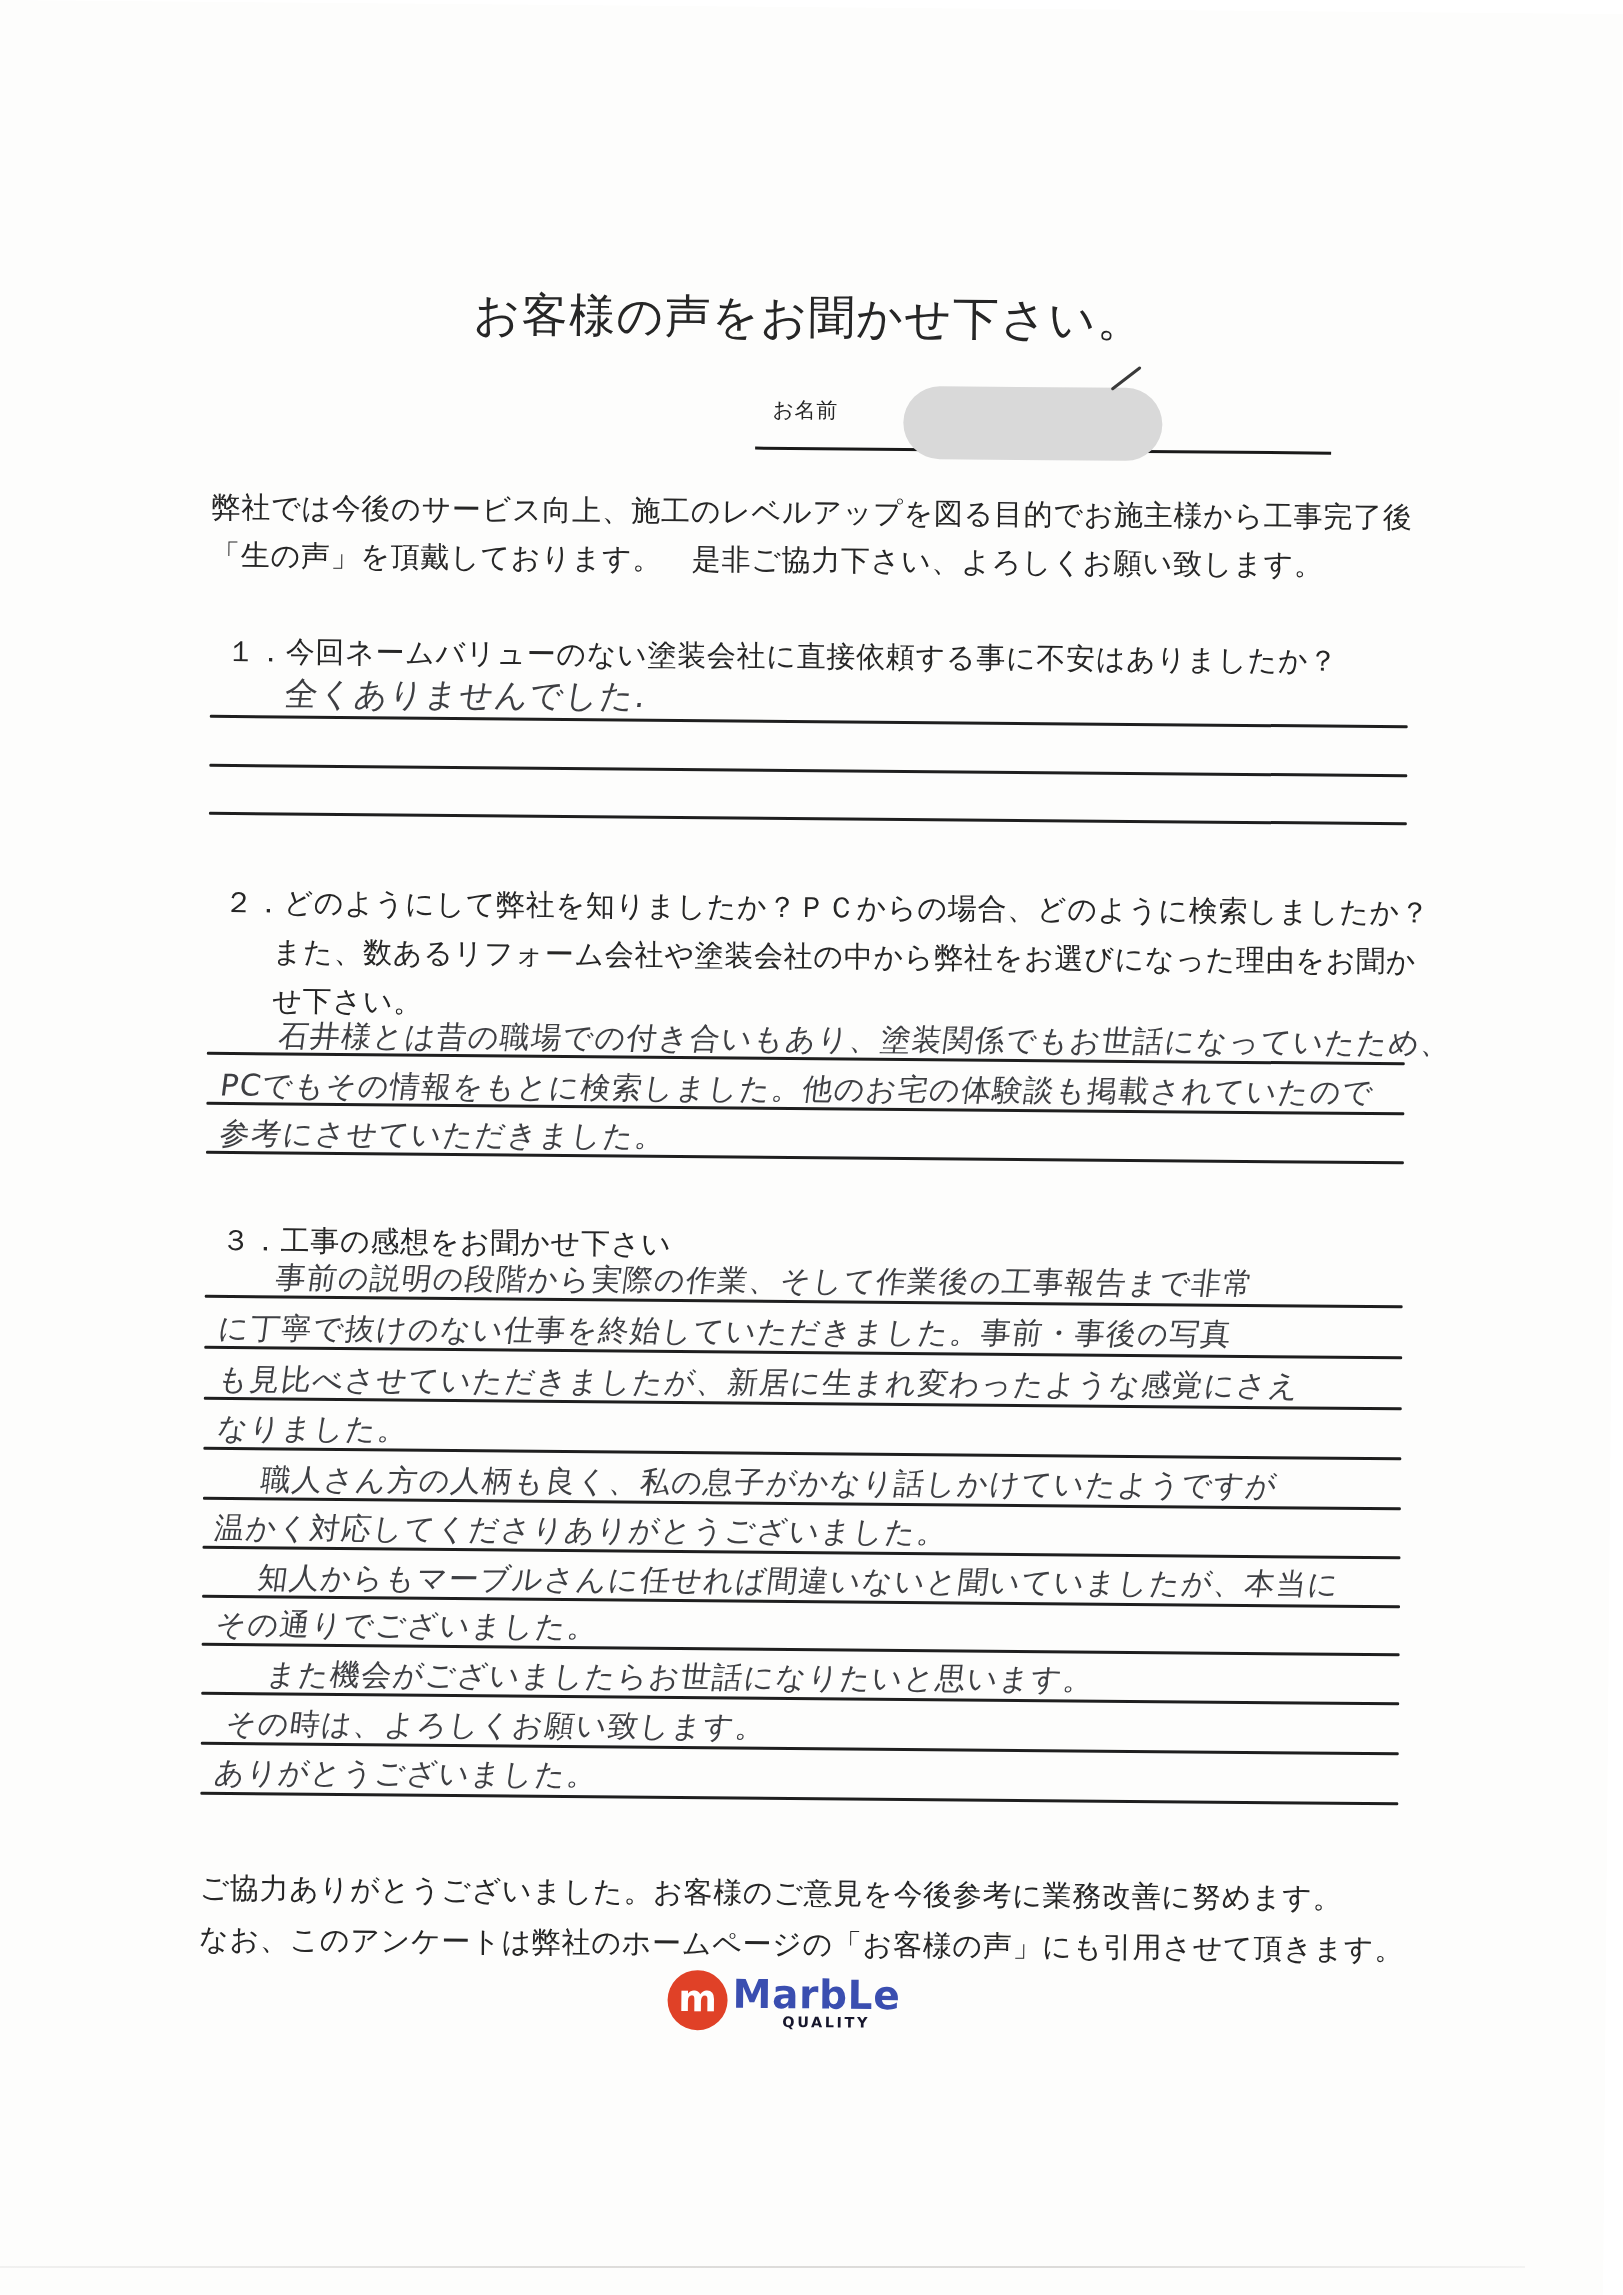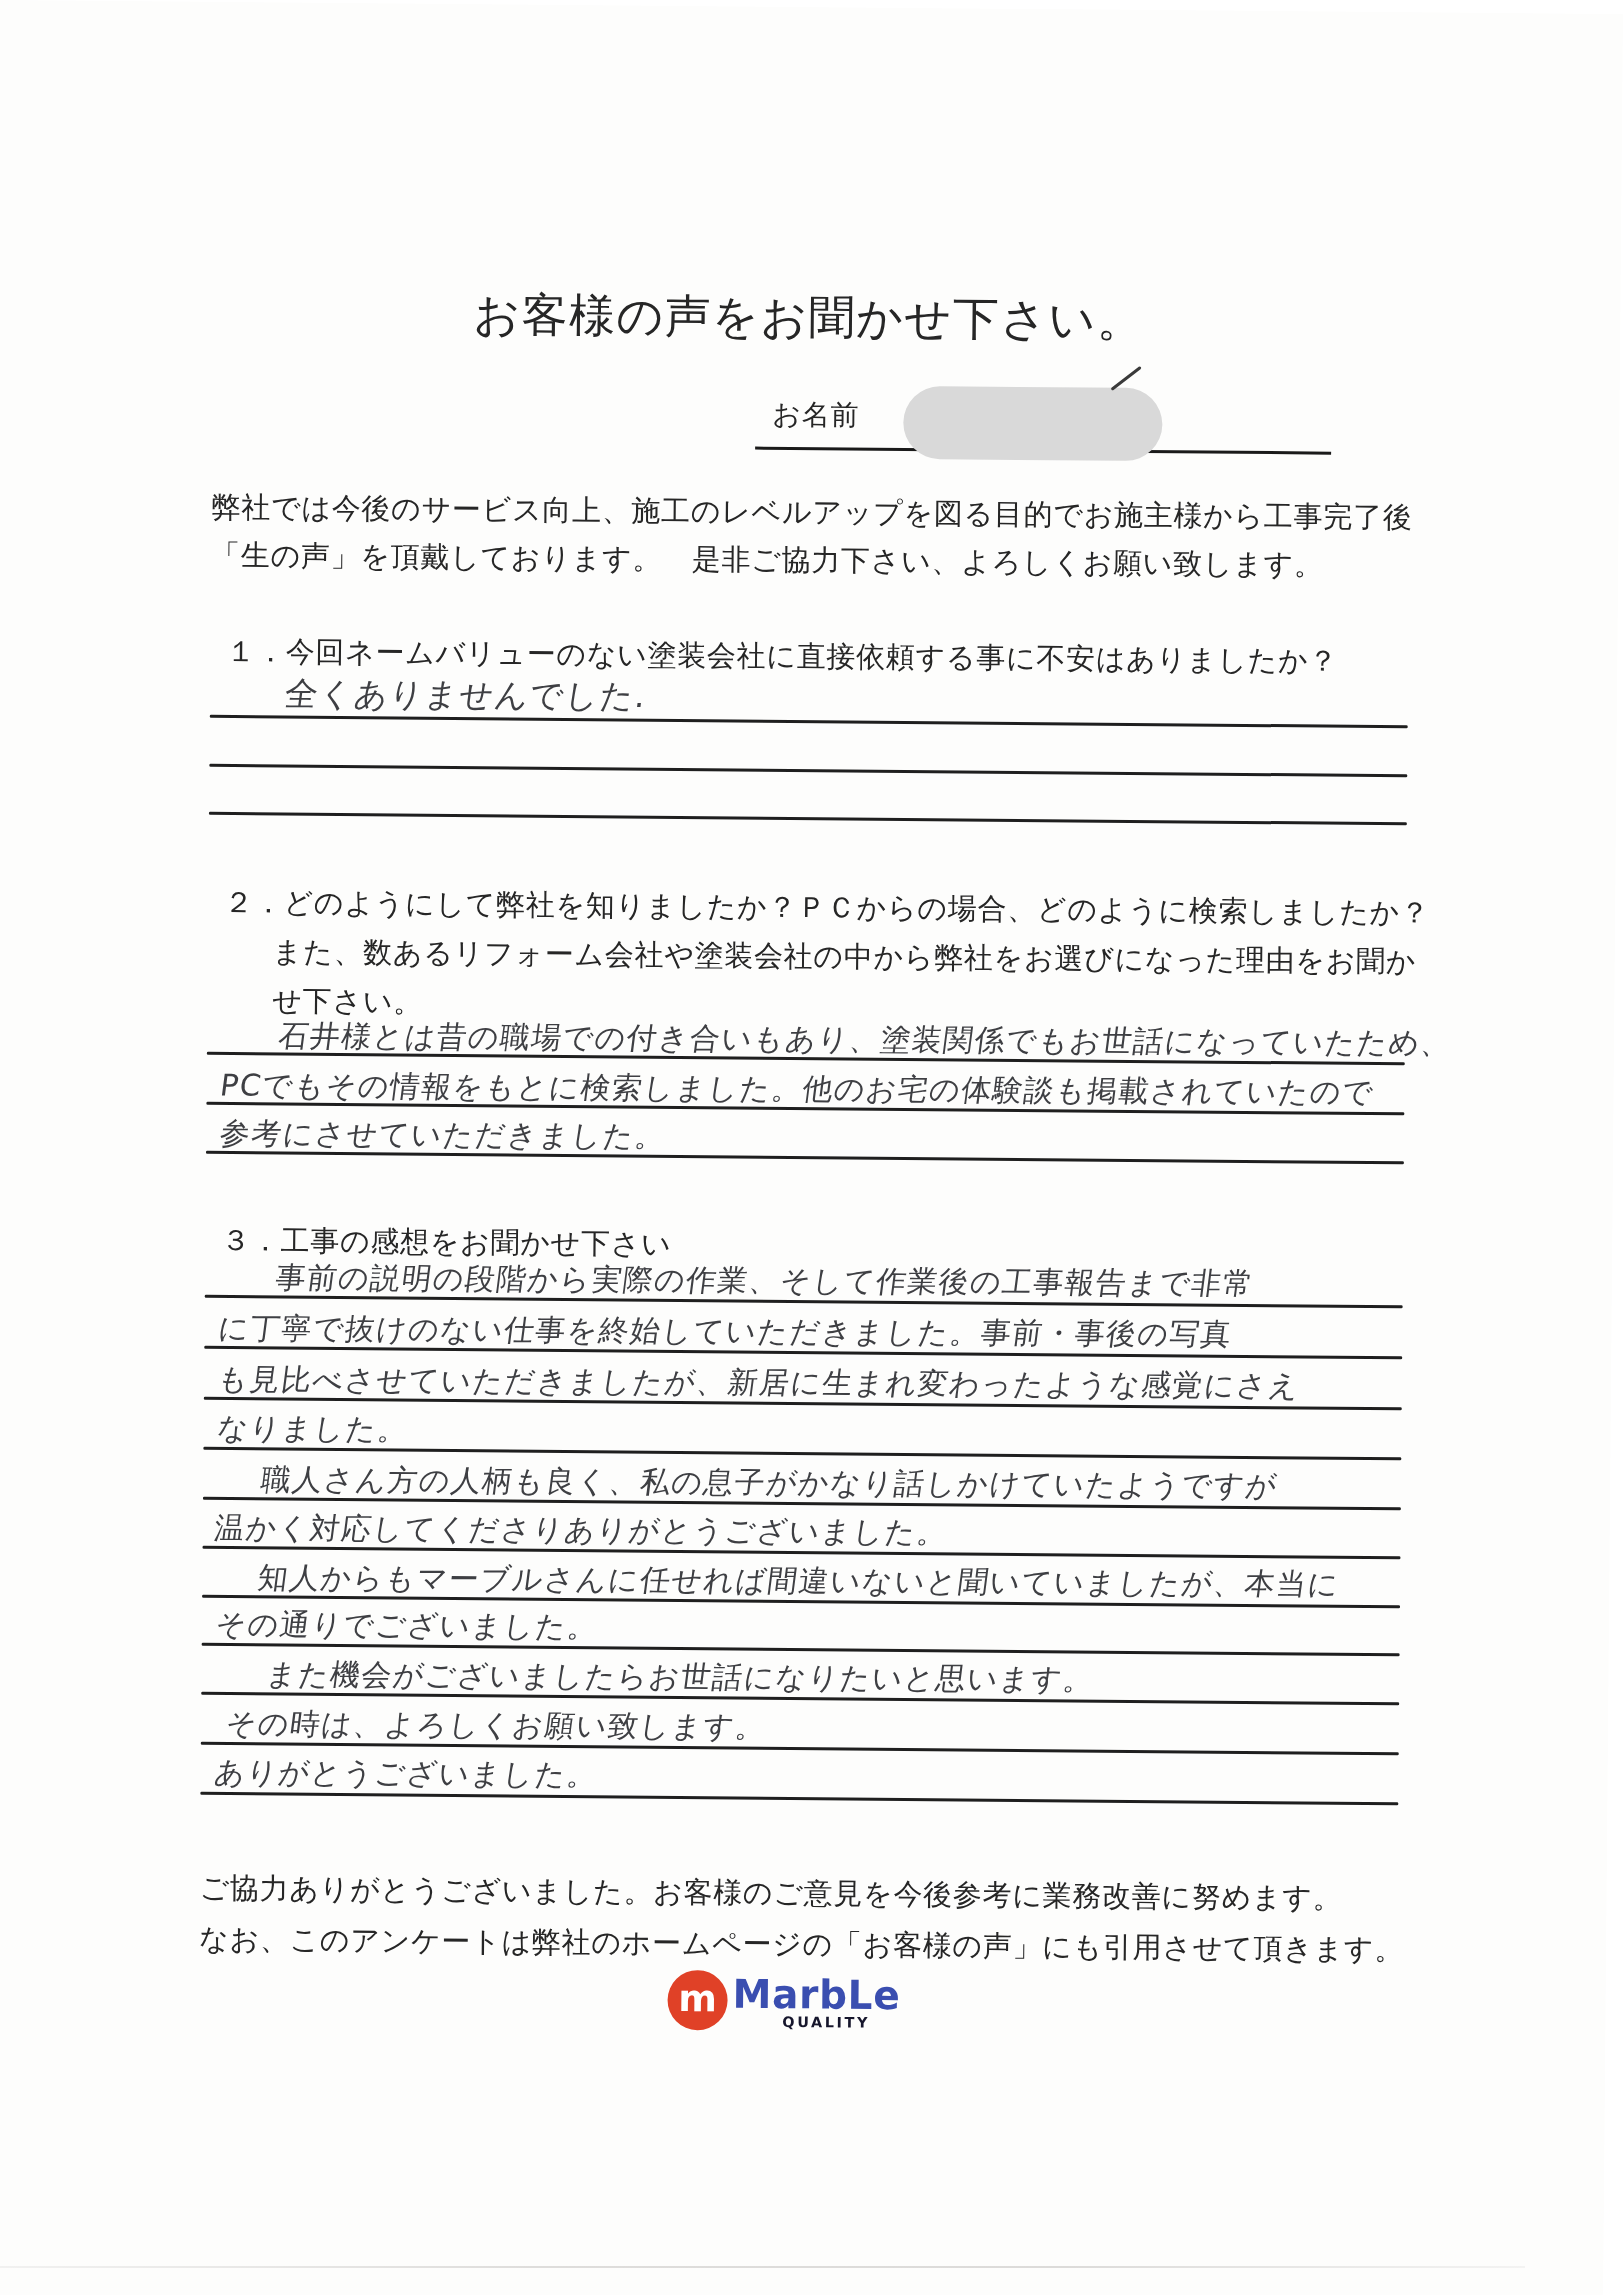--- a/index.html
+++ b/index.html
@@ -74,21 +74,21 @@
     background:linear-gradient(90deg,#f1f1f0,#dedddb 35%,#dcdbd9 70%,#f3f3f2);
   }
 </style>
 </head>
 <body>
 
 <div class="sheet">
 
   <div class="abs print title" style="top:280px;left:0;">お客様の声をお聞かせ下さい。</div>
 
-  <div class="abs print" style="left:776px;top:389px;font-size:28px;">お名前</div>
+  <div class="abs print" style="left:776px;top:389px;font-size:21px;">お名前</div>
   <div class="name-rule"></div>
   <div class="name-redaction"></div>
   <div class="hand-slash"></div>
 
   <div class="abs print body-text" style="left:216px;top:486px;">弊社では今後のサービス向上、施工のレベルアップを図る目的でお施主様から工事完了後</div>
   <div class="abs print body-text" style="left:216px;top:534px;">「生の声」を頂戴しております。　是非ご協力下さい、よろしくお願い致します。</div>
 
   <div class="abs print q-text" style="left:232px;top:630px;">１．今回ネームバリューのない塗装会社に直接依頼する事に不安はありましたか？</div>
   <div class="abs hand hand-big" style="left:291px;top:669px;">全くありませんでした.</div>
   <div class="rule" style="top:713px;"></div>

